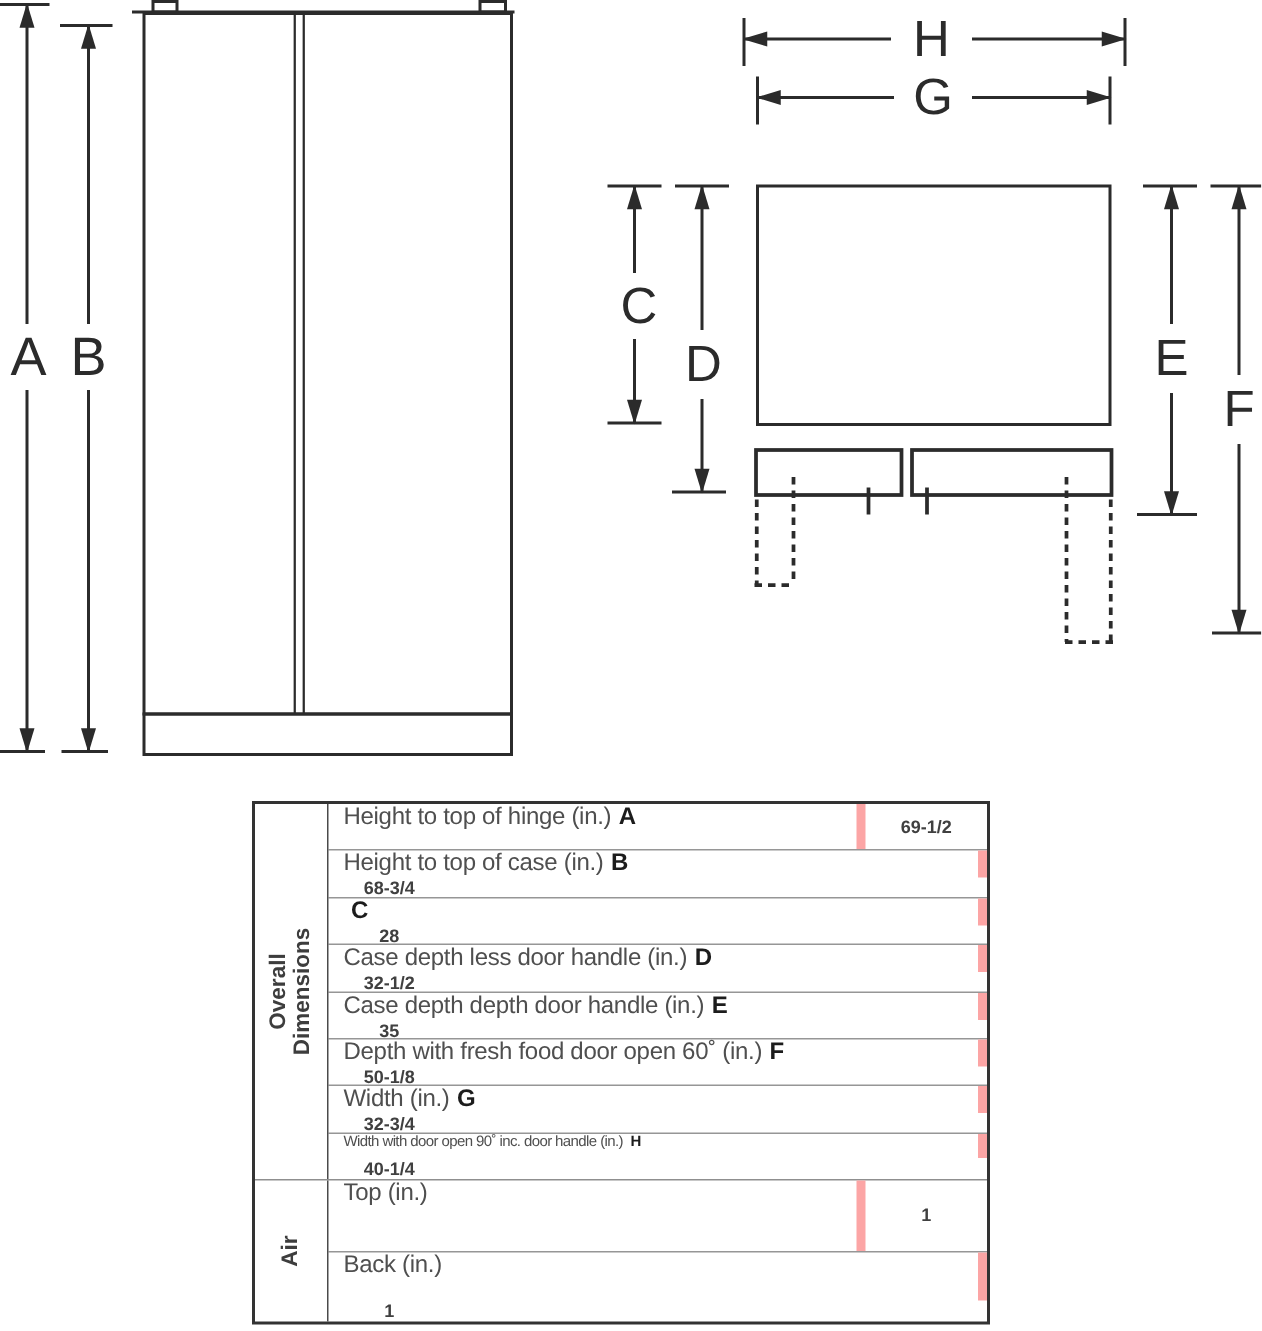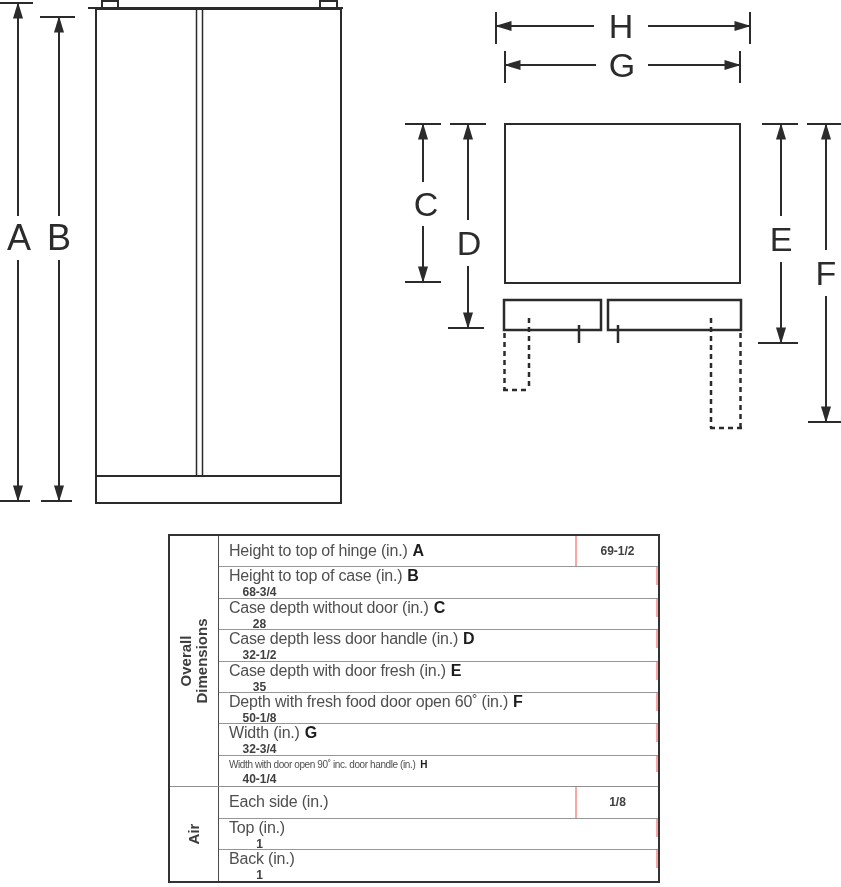--- a/index.html
+++ b/index.html
@@ -34,23 +34,23 @@
     transform:translate(-50%,-50%) rotate(-90deg);
     font-weight:bold; font-size:15px; line-height:16px; color:#3d3d3d;
     text-align:center; white-space:nowrap;
   }
   .vlabel span { display:block; }
   .rows { flex:1; display:flex; flex-direction:column; min-width:0; }
   .row { flex:1; display:flex; min-height:0; }
   .row + .row { border-top:1px solid #969696;flex-direction:column; }
   .desc {
     flex:1; min-width:0; padding-left:10px; padding-right:4px;
-    display:flex; align-items:center;
+    display:flex; 
     font-size:16px; letter-spacing:-0.2px; color:#4f4f4f;
-    border-right:2px solid #fca5a5; white-space:nowrap;
+    border-right:6px solid #fca5a5; white-space:nowrap;
   }
   .desc .ref { font-weight:bold; color:#1c1c1c; margin-left:5px; }
   .row.tight .desc { font-size:10px; letter-spacing:-0.4px; }
   .val {
     width:81px; display:flex; align-items:center; justify-content:center;
     font-weight:bold; font-size:12px; color:#404040;
   }
 </style>
 </head>
 <body>
@@ -169,35 +169,34 @@
         </div>
         <div class="row">
           <div class="desc">
               <span>Height to top of case (in.)</span>
               <span class="ref">B</span>
             </div>
           <div class="val">68-3/4</div>
         </div>
         <div class="row">
           <div class="desc">
-              <span>Case depth without door (in.)</span>
               <span class="ref">C</span>
             </div>
           <div class="val">28</div>
         </div>
         <div class="row">
           <div class="desc">
               <span>Case depth less door handle (in.)</span>
               <span class="ref">D</span>
             </div>
           <div class="val">32-1/2</div>
         </div>
         <div class="row">
           <div class="desc">
-              <span>Case depth with door fresh (in.)</span>
+              <span>Case depth depth door handle (in.)</span>
               <span class="ref">E</span>
             </div>
           <div class="val">35</div>
         </div>
         <div class="row">
           <div class="desc">
               <span>Depth with fresh food door open 60˚ (in.)</span>
               <span class="ref">F</span>
             </div>
           <div class="val">50-1/8</div>
@@ -221,26 +220,20 @@
 
     <div class="group group-air">
       <div class="glabel-cell">
         <div class="vlabel">
           <span>Air</span>
         </div>
       </div>
       <div class="rows">
         <div class="row">
           <div class="desc">
-              <span>Each side (in.)</span>
-            </div>
-          <div class="val">1/8</div>
-        </div>
-        <div class="row">
-          <div class="desc">
               <span>Top (in.)</span>
             </div>
           <div class="val">1</div>
         </div>
         <div class="row">
           <div class="desc">
               <span>Back (in.)</span>
             </div>
           <div class="val">1</div>
         </div>

